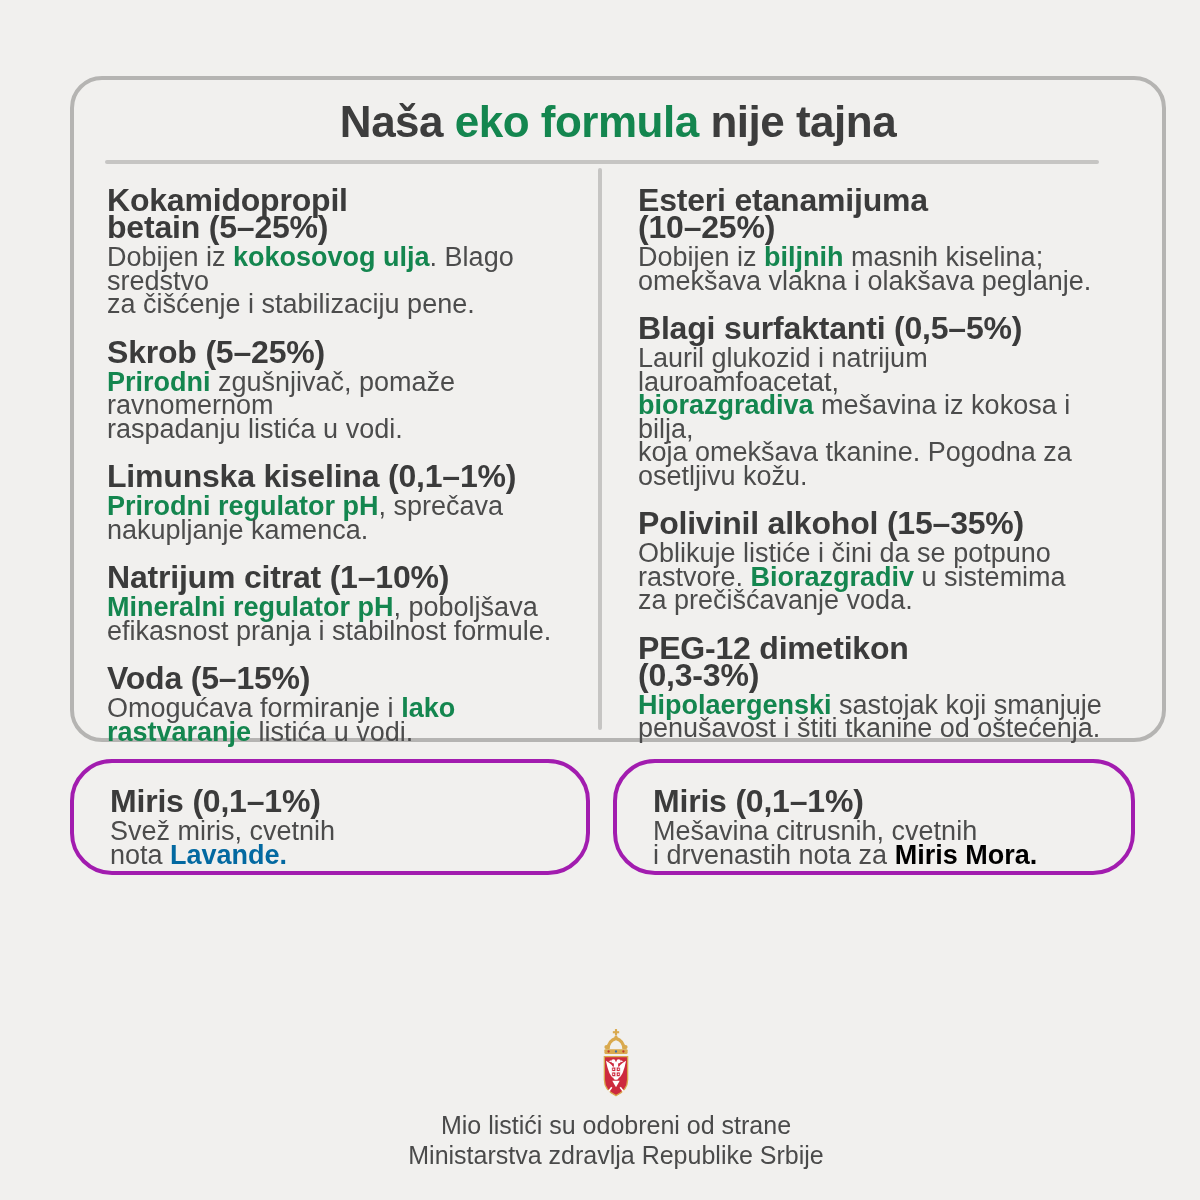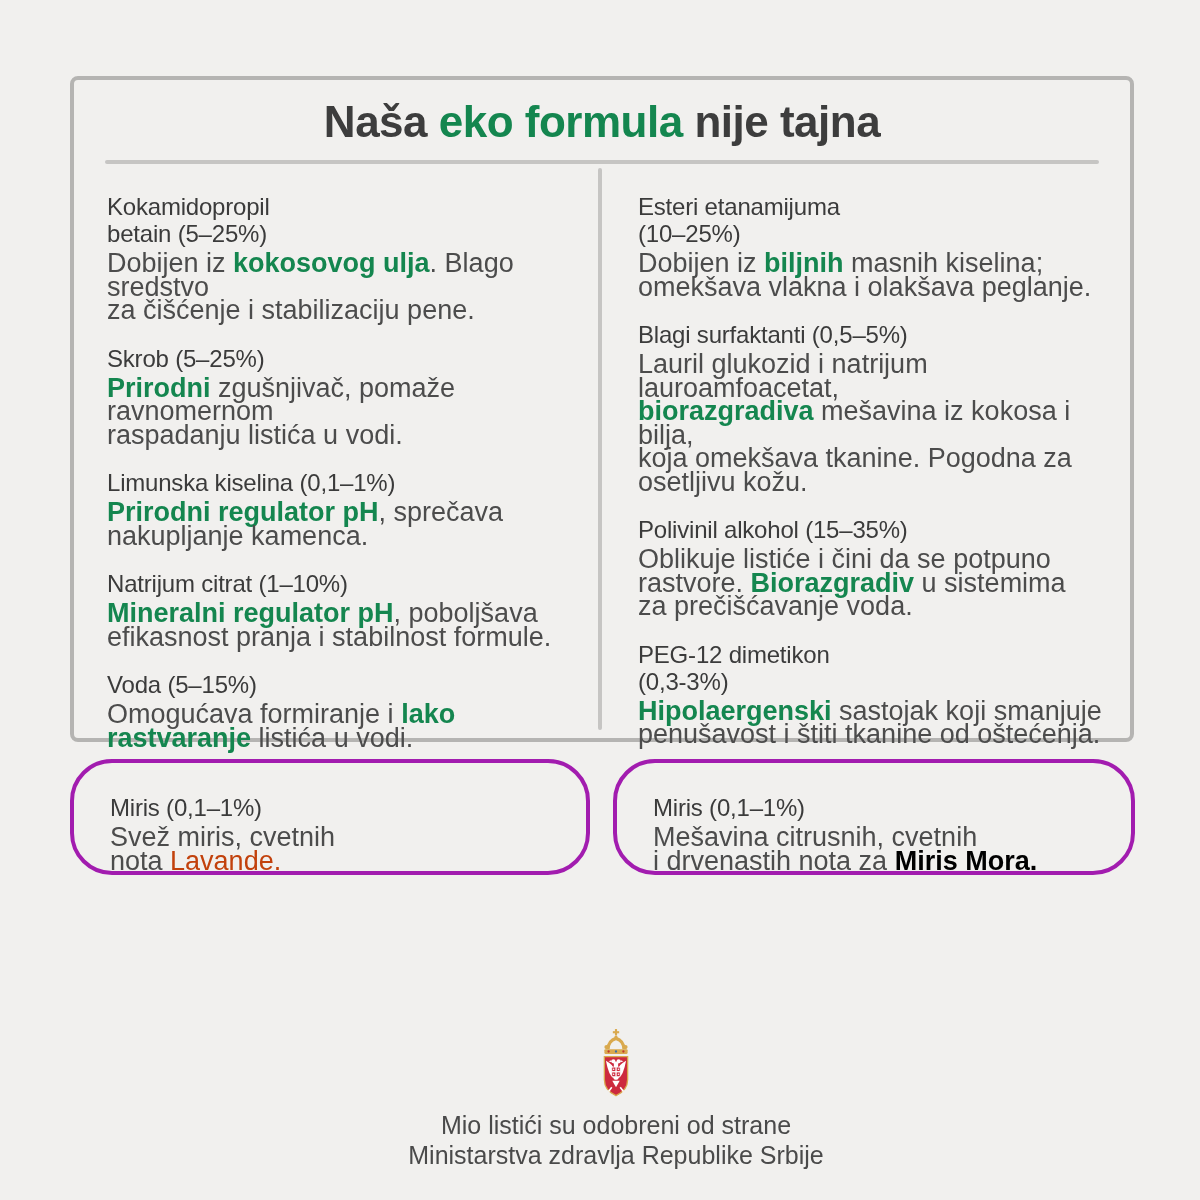--- a/index.html
+++ b/index.html
@@ -17,38 +17,39 @@
   }
 
   
   .main-card {
     position: absolute;
     left: 70px;
     top: 76px;
     width: 1056px;
     height: 658px;
     border: 4px solid #b5b4b2;
-    border-radius: 8px;
+    border-radius: 32px;
+    padding-left: 32px;
   }
   .main-title {
     position: absolute;
     top: 16px;
     left: 0;
     width: 100%;
     text-align: center;
     font-size: 44px;
     line-height: 52px;
     font-weight: 700;
     color: #3d3d3d;
     letter-spacing: -0.5px;
     margin: 0;
     white-space: nowrap;
   }
   .hl-green { color: #14864f; font-weight: 700; }
-  .hl-purple { color: #c2410c; font-weight: 400; }
+  .hl-purple { color: #0369a1; font-weight: 700; }
   .hl-blue { color: #000000; font-weight: 700; }
 
   .title-divider {
     position: absolute;
     top: 80px;
     left: 31px;
     width: 994px;
     height: 4px;
     background: #c6c5c3;
     border-radius: 2px;
@@ -65,24 +66,24 @@
 
   .col {
     position: absolute;
     top: 104px;
   }
   .col-left  { left: 33px;  width: 480px; }
   .col-right { left: 564px; width: 486px; }
 
   .ing { margin-bottom: 22px; }
   .ing-heading {
-    margin: 9px 0 5px 0;
-    font-size: 24px;
+    margin: 3px 0 5px 0;
+    font-size: 32px;
     line-height: 27px;
-    font-weight: 400;
+    font-weight: 700;
     color: #3b3b3b;
     white-space: pre-line;
     letter-spacing: -0.2px;
   }
   .ing-desc {
     margin: 0;
     font-size: 27px;
     line-height: 23.5px;
     color: #4c4c4c;
     white-space: pre-line;

